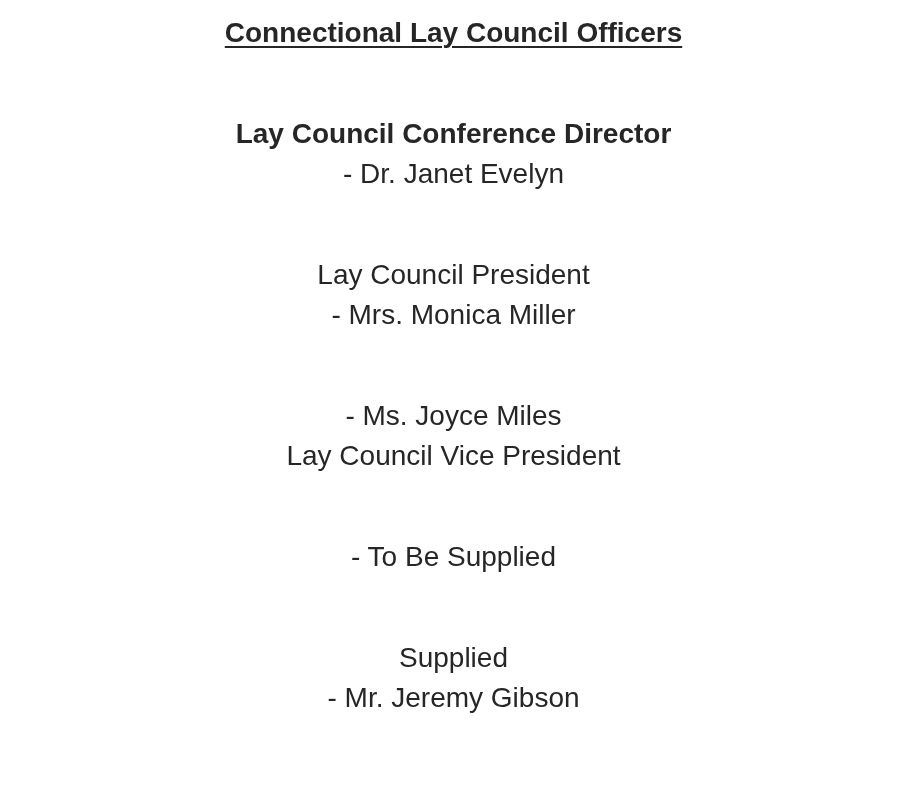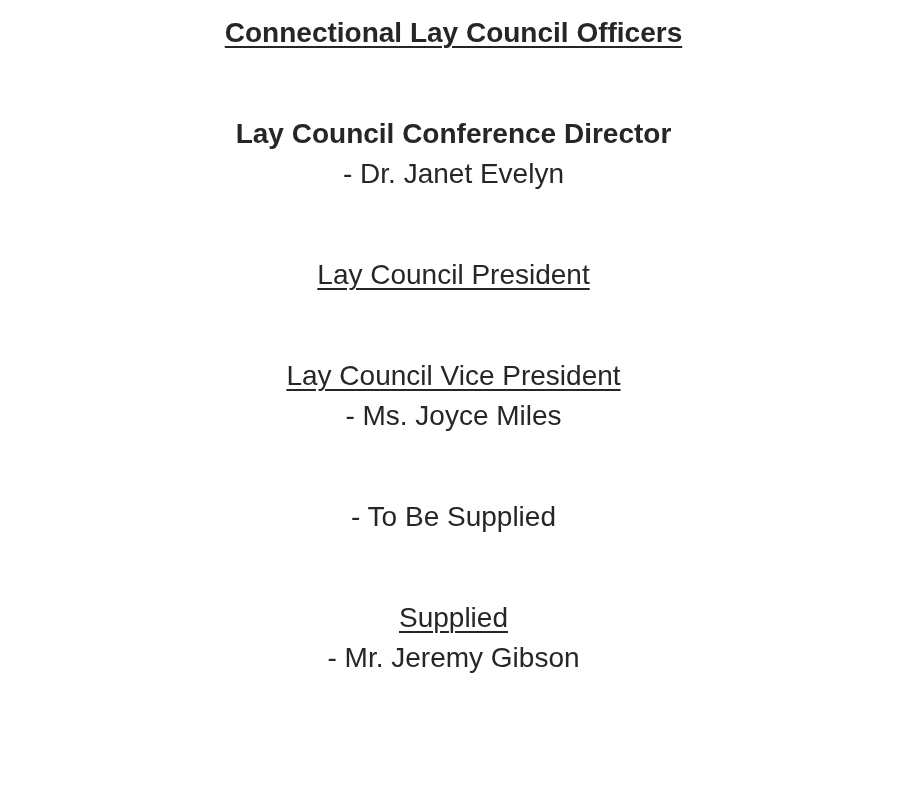--- a/index.html
+++ b/index.html
@@ -30,44 +30,44 @@
     text-underline-offset: 4px;
     text-decoration-thickness: 2px;
   }
   .section {
     margin-top: 61px; 
   }
   .heading-bold {
     font-weight: bold;
   }
   .heading-underline {
-    text-decoration: underline;
     text-underline-offset: 4px;
     text-decoration-thickness: 1.5px;
   }
 </style>
 </head>
 <body>
 
 <div class="page">
 
   <p class="line doc-title">Connectional Lay Council Officers</p>
 
   <div class="section">
     <p class="line heading-bold">Lay Council Conference Director</p>
     <p class="line">- Dr. Janet Evelyn</p>
   </div>
 
   <div class="section">
     <p class="line heading-underline">Lay Council President</p>
+    <p class="line">- Mrs. Monica Miller</p>
   </div>
 
   <div class="section">
+    <p class="line">- Ms. Joyce Miles</p>
     <p class="line heading-underline">Lay Council Vice President</p>
-    <p class="line">- Ms. Joyce Miles</p>
   </div>
 
   <div class="section">
     <p class="line">- To Be Supplied</p>
   </div>
 
   <div class="section">
     <p class="line heading-underline">Supplied</p>
     <p class="line">- Mr. Jeremy Gibson</p>
   </div>

